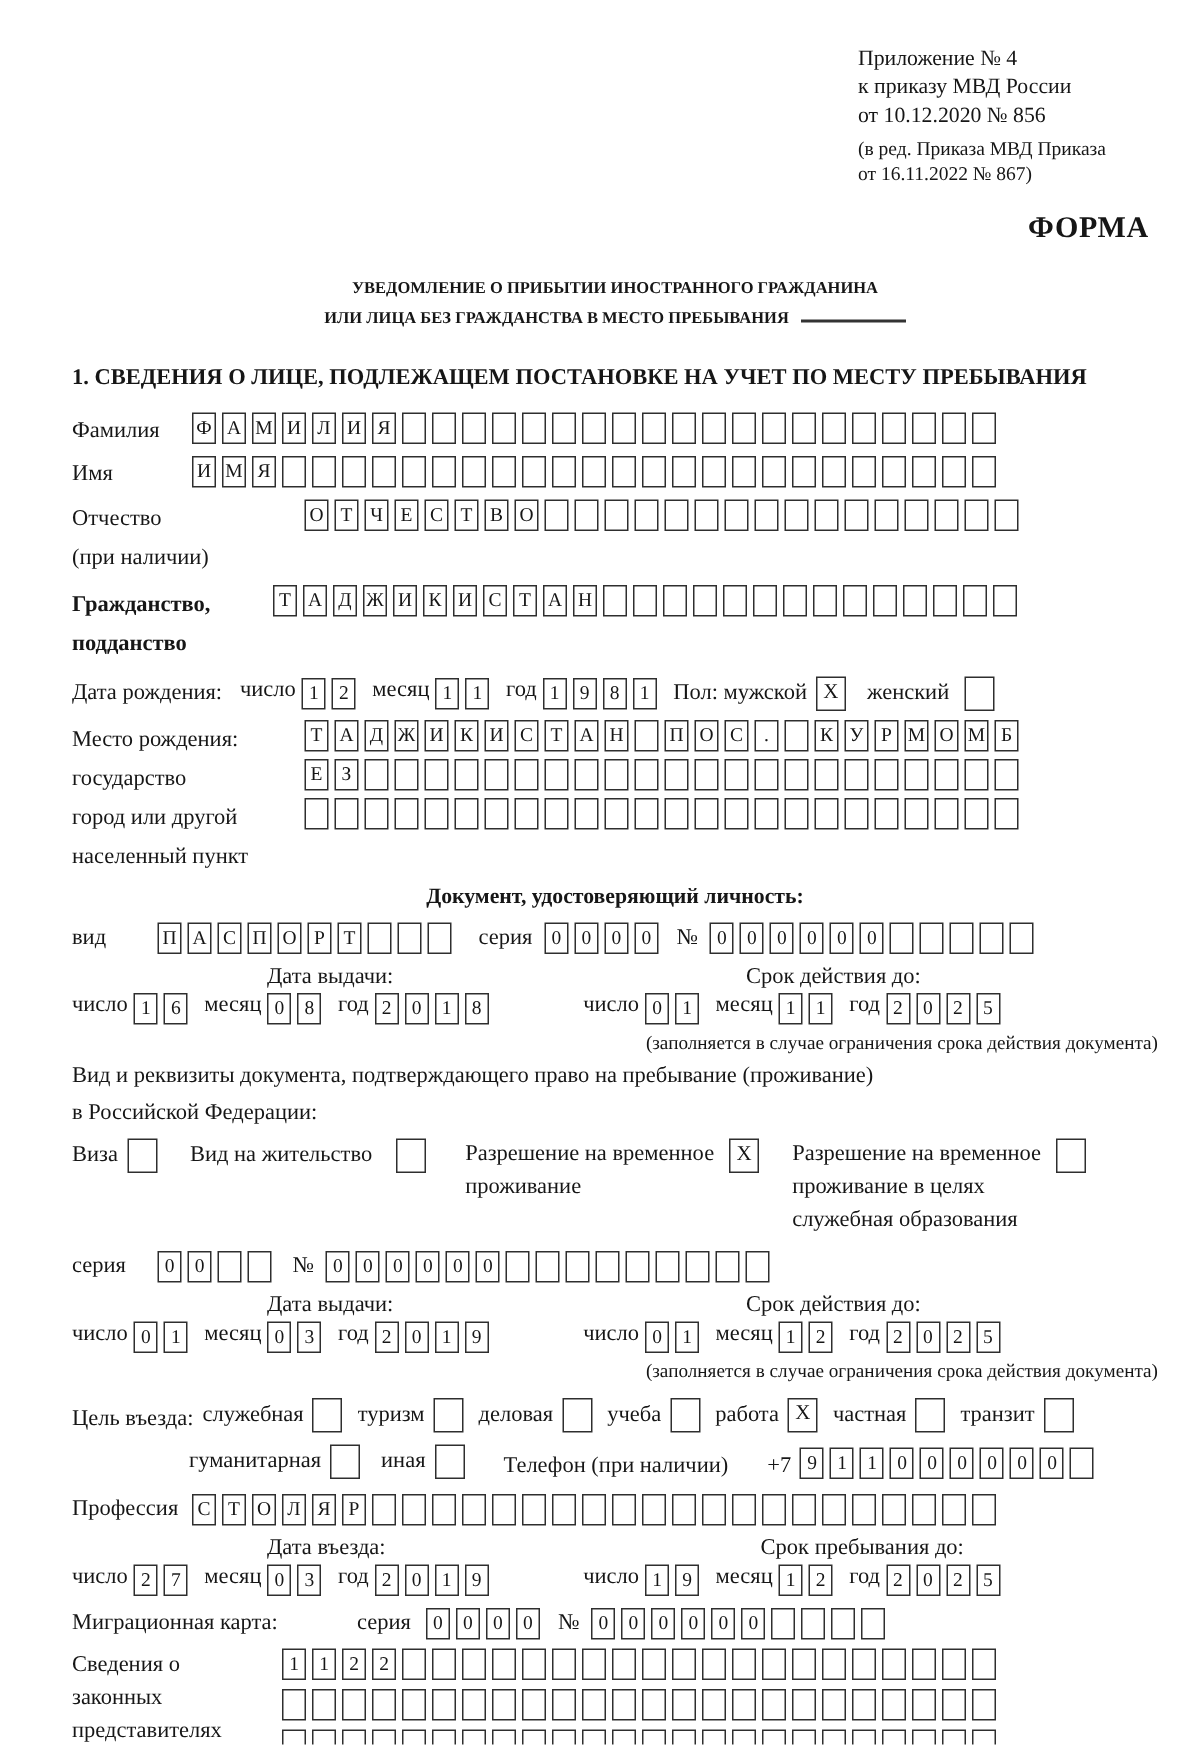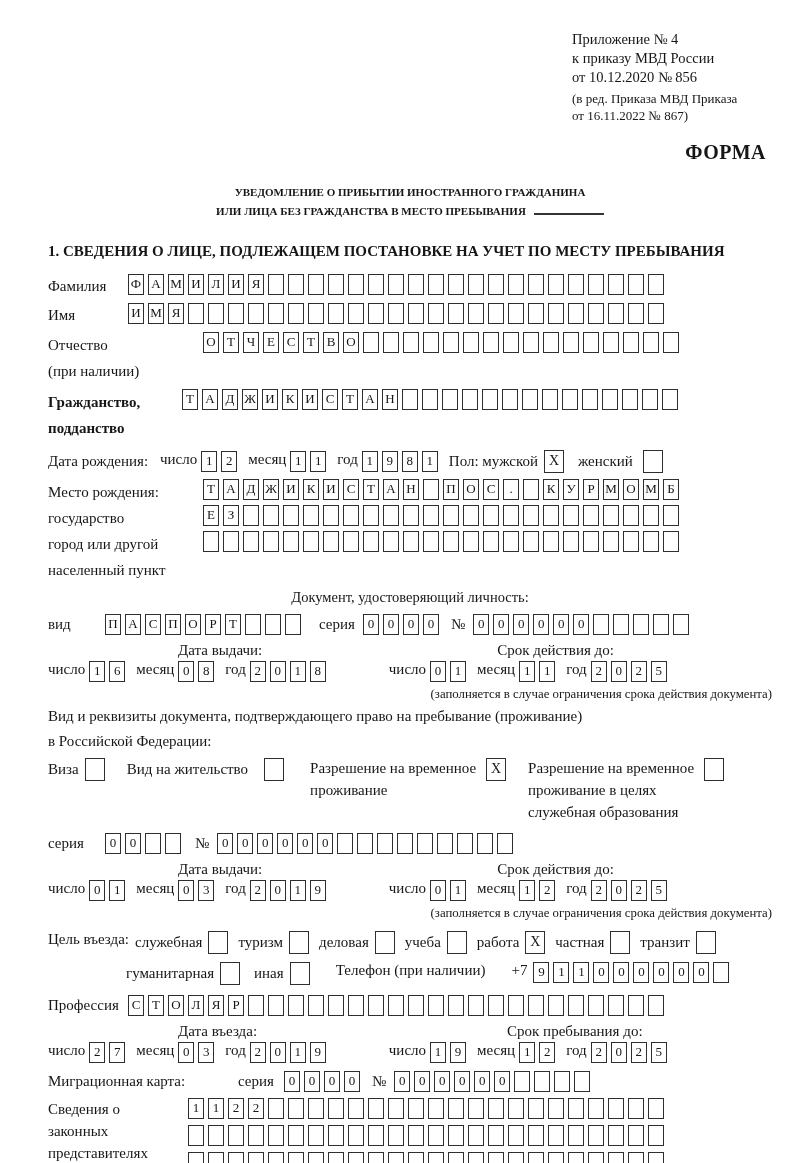--- a/index.html
+++ b/index.html
@@ -40,29 +40,29 @@
     text-align:center; font-size:14px; line-height:20px; vertical-align:middle; background:#fff;
   }
 
   .dategrp { display:inline-flex; align-items:flex-start; }
   .dategrp .dlabel { margin-right:4px; }
   .dategrp .cells { margin-right:7px; }
   .date-heads { display:flex; margin-top:6px; margin-bottom:2px; }
   .note-right { text-align:right; font-size:12.8px; margin-top:1px; margin-bottom:6px; }
 
   .inlbl { line-height:24px; }
-  .doc-heading { text-align:center; font-weight:normal; font-size:14.5px; margin:6px 0 6px 0; }
+  .doc-heading { text-align:center; font-weight:bold; font-size:14.5px; margin:6px 0 6px 0; }
 
   .perm-row { display:flex; align-items:flex-start; margin-top:8px; margin-bottom:8px; }
   .perm { display:flex; align-items:flex-start; }
   .perm-lines { text-align:left; line-height:1.45; }
   .pitem { display:inline-flex; align-items:center; }
   .pitem .checkbox { margin-left:6px; }
 
-  .purpose-row { display:flex; align-items:flex-start; flex-wrap:nowrap; margin-top:10px; }
+  .purpose-row { display:flex; align-items:flex-end; flex-wrap:nowrap; margin-top:10px; }
 
   .legal { display:flex; align-items:flex-start; margin-top:4px; }
   .legal-lbl { width:140px; flex:none; line-height:22px; }
   .legal-cells .cellrow { margin-bottom:6px; }
 </style>
 </head>
 <body>
 
 <div class="page">
 

